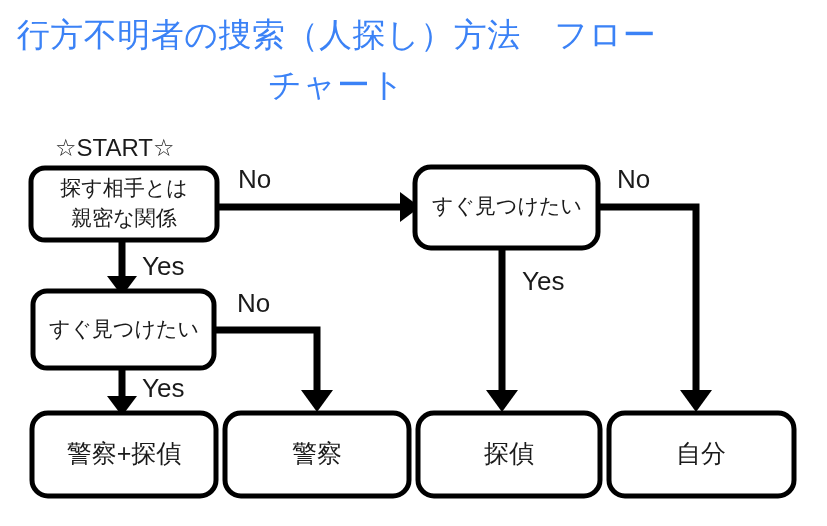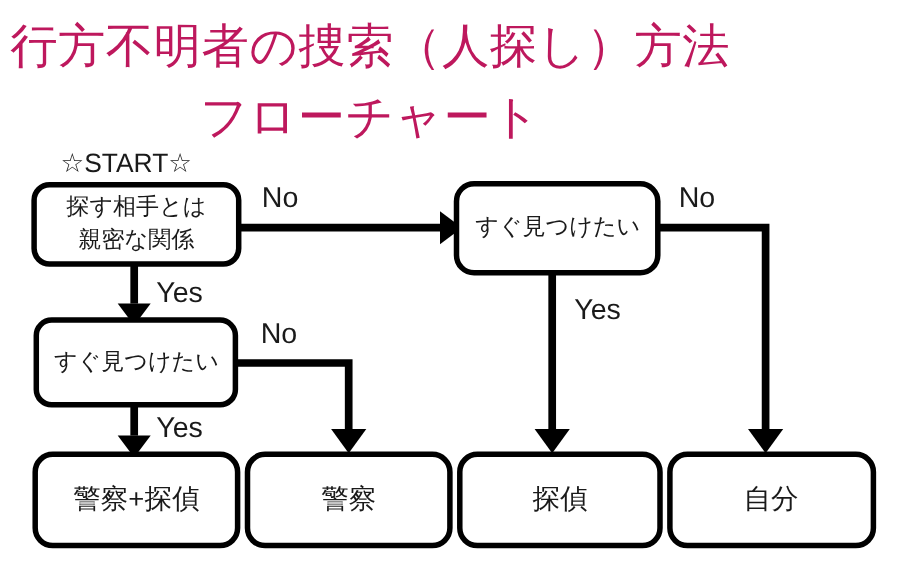--- a/index.html
+++ b/index.html
@@ -19,25 +19,25 @@
     width: 827px;
     height: 526px;
     background: #ffffff;
   }
   .title {
     position: absolute;
     left: 0;
     top: 10px;
     width: 673px;
     text-align: center;
-    font-size: 43px;
+    font-size: 33px;
     font-weight: 400;
     line-height: 1.5;
     letter-spacing: 0.5px;
-    color: #be185d;
+    color: #3b82f6;
     white-space: pre-wrap;
   }
   #flow {
     position: absolute;
     left: 0;
     top: 128px;
     width: 827px;
     height: 398px;
   }
   .node-rect {

